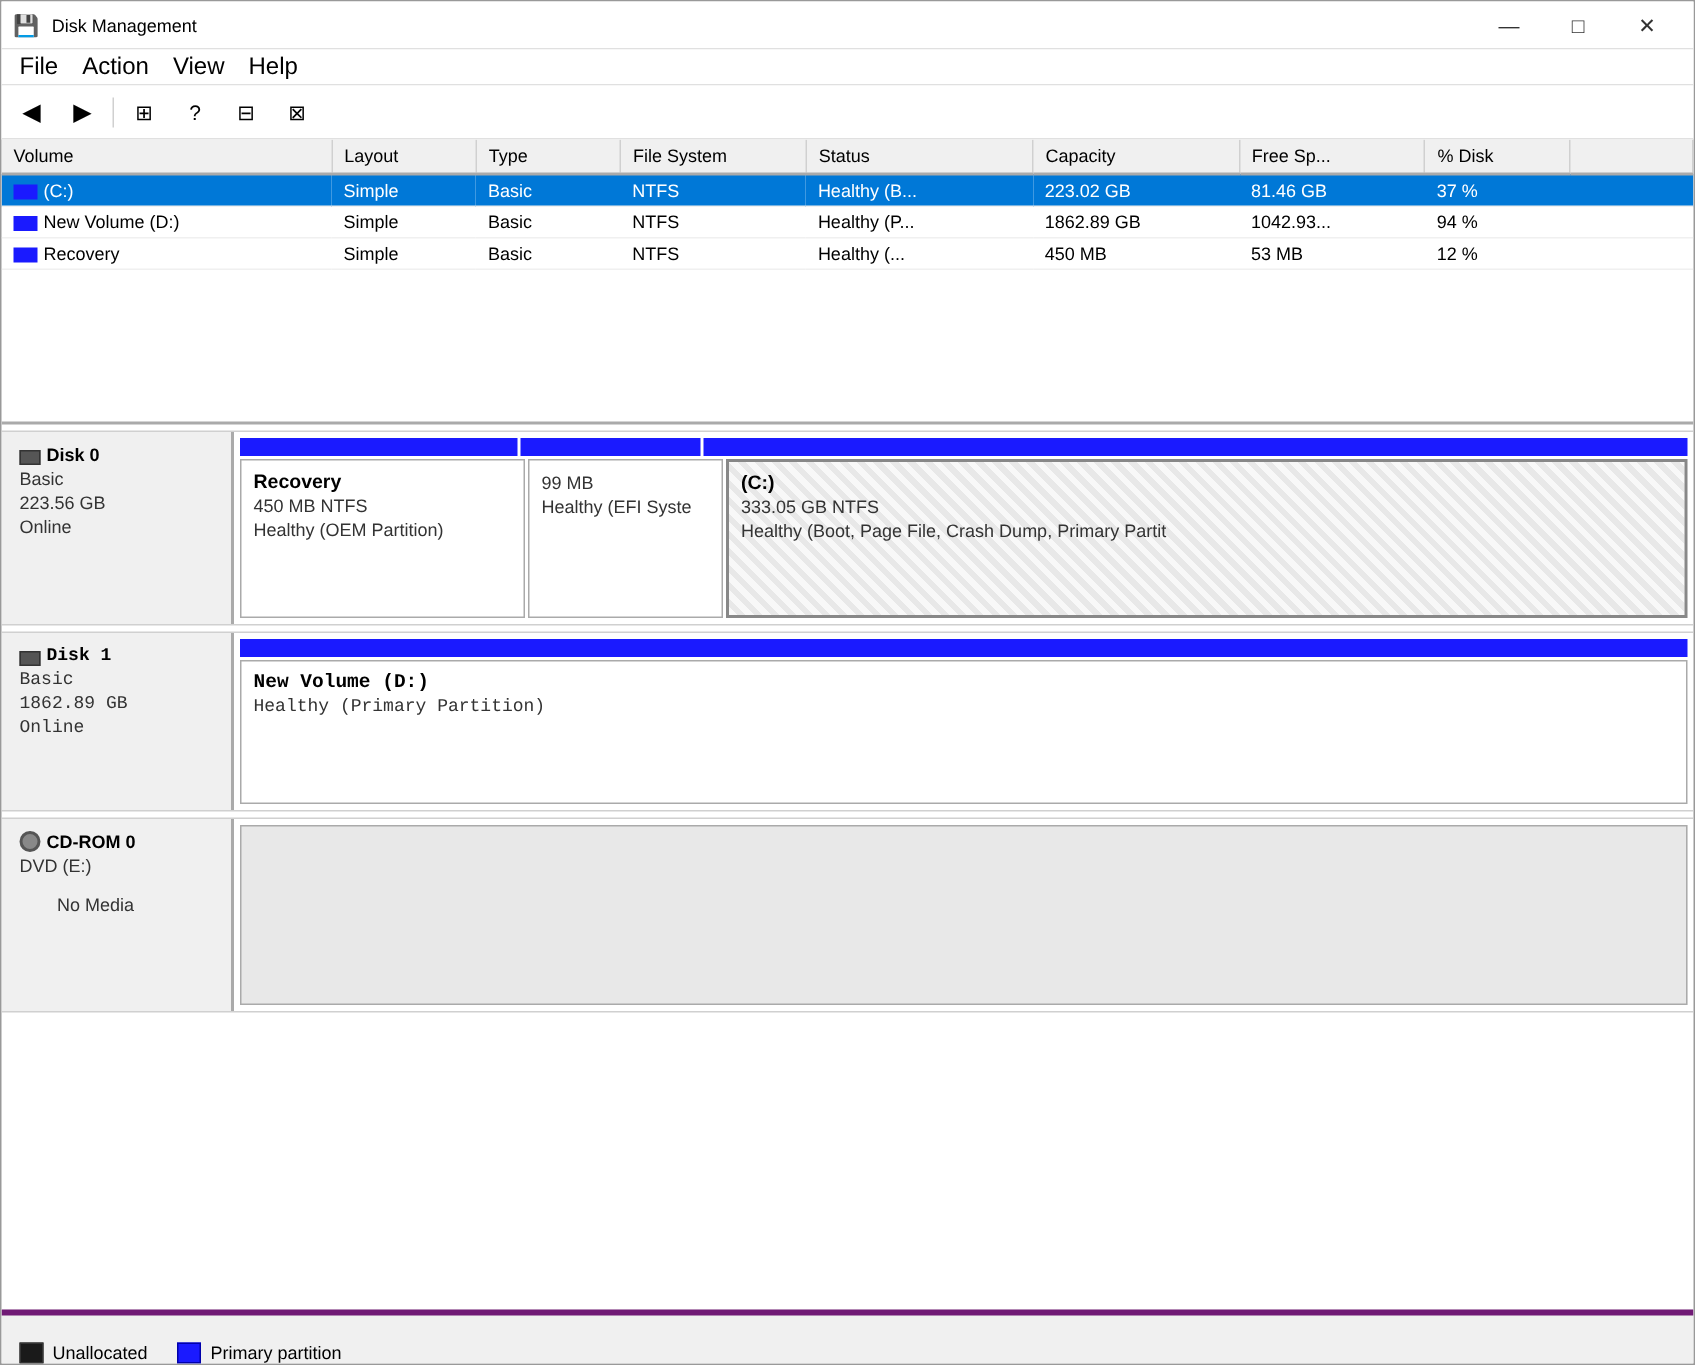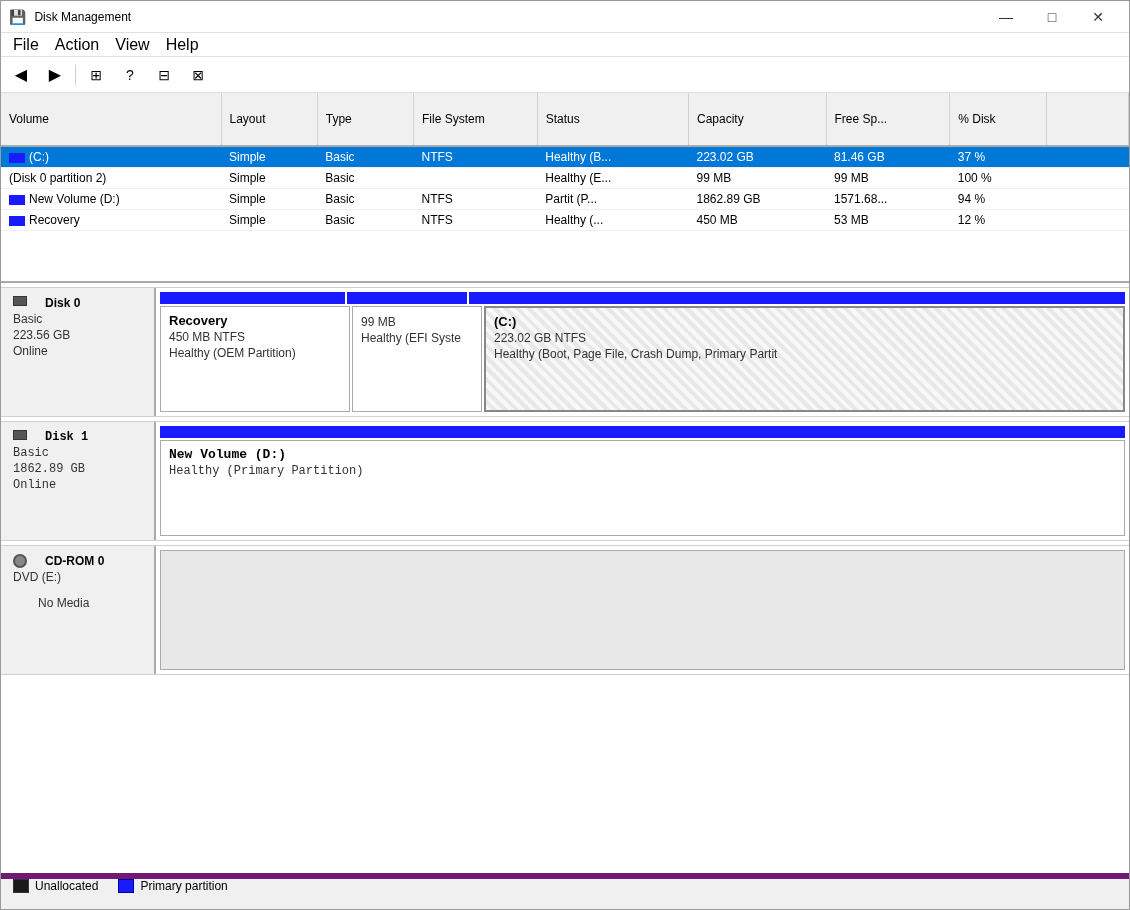--- a/index.html
+++ b/index.html
@@ -110,21 +110,21 @@
     }
     table {
       width: 100%;
       border-collapse: collapse;
     }
     thead tr {
       background: #f0f0f0;
     }
     th {
       text-align: left;
-      padding: 19px 8px;
+      padding: 4px 8px;
       border-right: 1px solid #d0d0d0;
       border-bottom: 2px solid #aaa;
       font-weight: normal;
       font-size: 12px;
       white-space: nowrap;
     }
     td {
       padding: 3px 8px;
       border-bottom: 1px solid #f0f0f0;
       font-size: 12px;
@@ -160,22 +160,22 @@
       border-right: 2px solid #aaa;
       flex-shrink: 0;
       display: flex;
       flex-direction: column;
       justify-content: flex-start;
     }
     .disk-label-title {
       font-weight: bold;
       font-size: 12px;
       display: flex;
-      align-items: flex-start;
-      gap: 18px;
+      align-items: flex-end;
+      gap: 4px;
     }
     .disk-label-sub {
       font-size: 12px;
       color: #333;
       margin-top: 2px;
     }
     .disk-partitions {
       flex: 1;
       display: flex;
       flex-direction: column;
@@ -221,23 +221,23 @@
     .partition-box.c-box { flex: 1; }
     .partition-box.d-box { flex: 1; }
     .partition-box.cd-box { flex: 1; background: #e8e8e8; }
     .part-name { font-weight: bold; font-size: 13px; }
     .part-size { font-size: 12px; color: #333; margin-top: 2px; }
     .part-status { font-size: 12px; color: #333; margin-top: 2px; }
     
     .legend-bar {
       height: 36px;
       background: #f0f0f0;
-      border-top: 6px solid #701a75;
-      display: flex;
-      align-items: flex-start;
+      border-top: 4px solid #701a75;
+      display: flex;
+      align-items: flex-end;
       padding: 0 12px;
       gap: 20px;
       flex-shrink: 0;
     }
     .legend-item {
       display: flex;
       align-items: center;
       gap: 6px;
       font-size: 12px;
     }
@@ -311,38 +311,27 @@
               <td>Simple</td>
               <td>Basic</td>
               <td>NTFS</td>
               <td>Healthy (B...</td>
               <td>223.02 GB</td>
               <td>81.46 GB</td>
               <td>37 %</td>
               <td></td>
             </tr>
             <tr>
-              <td>(Disk 0 partition 2)</td>
-              <td>Simple</td>
-              <td>Basic</td>
-              <td></td>
-              <td>Healthy (E...</td>
-              <td>99 MB</td>
-              <td>99 MB</td>
-              <td>100 %</td>
-              <td></td>
-            </tr>
-            <tr>
               <td><span class="vol-icon"></span>New Volume (D:)</td>
               <td>Simple</td>
               <td>Basic</td>
               <td>NTFS</td>
-              <td>Partit (P...</td>
+              <td>Healthy (P...</td>
               <td>1862.89 GB</td>
-              <td>1571.68...</td>
+              <td>1042.93...</td>
               <td>94 %</td>
               <td></td>
             </tr>
             <tr>
               <td><span class="vol-icon"></span>Recovery</td>
               <td>Simple</td>
               <td>Basic</td>
               <td>NTFS</td>
               <td>Healthy (...</td>
               <td>450 MB</td>
@@ -378,21 +367,21 @@
               <div class="part-size">450 MB NTFS</div>
               <div class="part-status">Healthy (OEM Partition)</div>
             </div>
             <div class="partition-box efi-box">
               <div class="part-name"></div>
               <div class="part-size">99 MB</div>
               <div class="part-status">Healthy (EFI Syste</div>
             </div>
             <div class="partition-box c-box selected">
               <div class="part-name">(C:)</div>
-              <div class="part-size">223.02 GB NTFS</div>
+              <div class="part-size">333.05 GB NTFS</div>
               <div class="part-status">Healthy (Boot, Page File, Crash Dump, Primary Partit</div>
             </div>
           </div>
         </div>
       </div>
 
       <div class="disk-row" style="min-height:120px;font-family:Liberation Mono, monospace;">
         <div class="disk-label">
           <div class="disk-label-title">
             <span style="display:inline-block;width:14px;height:10px;background:#555;border:1px solid #333;"></span>

